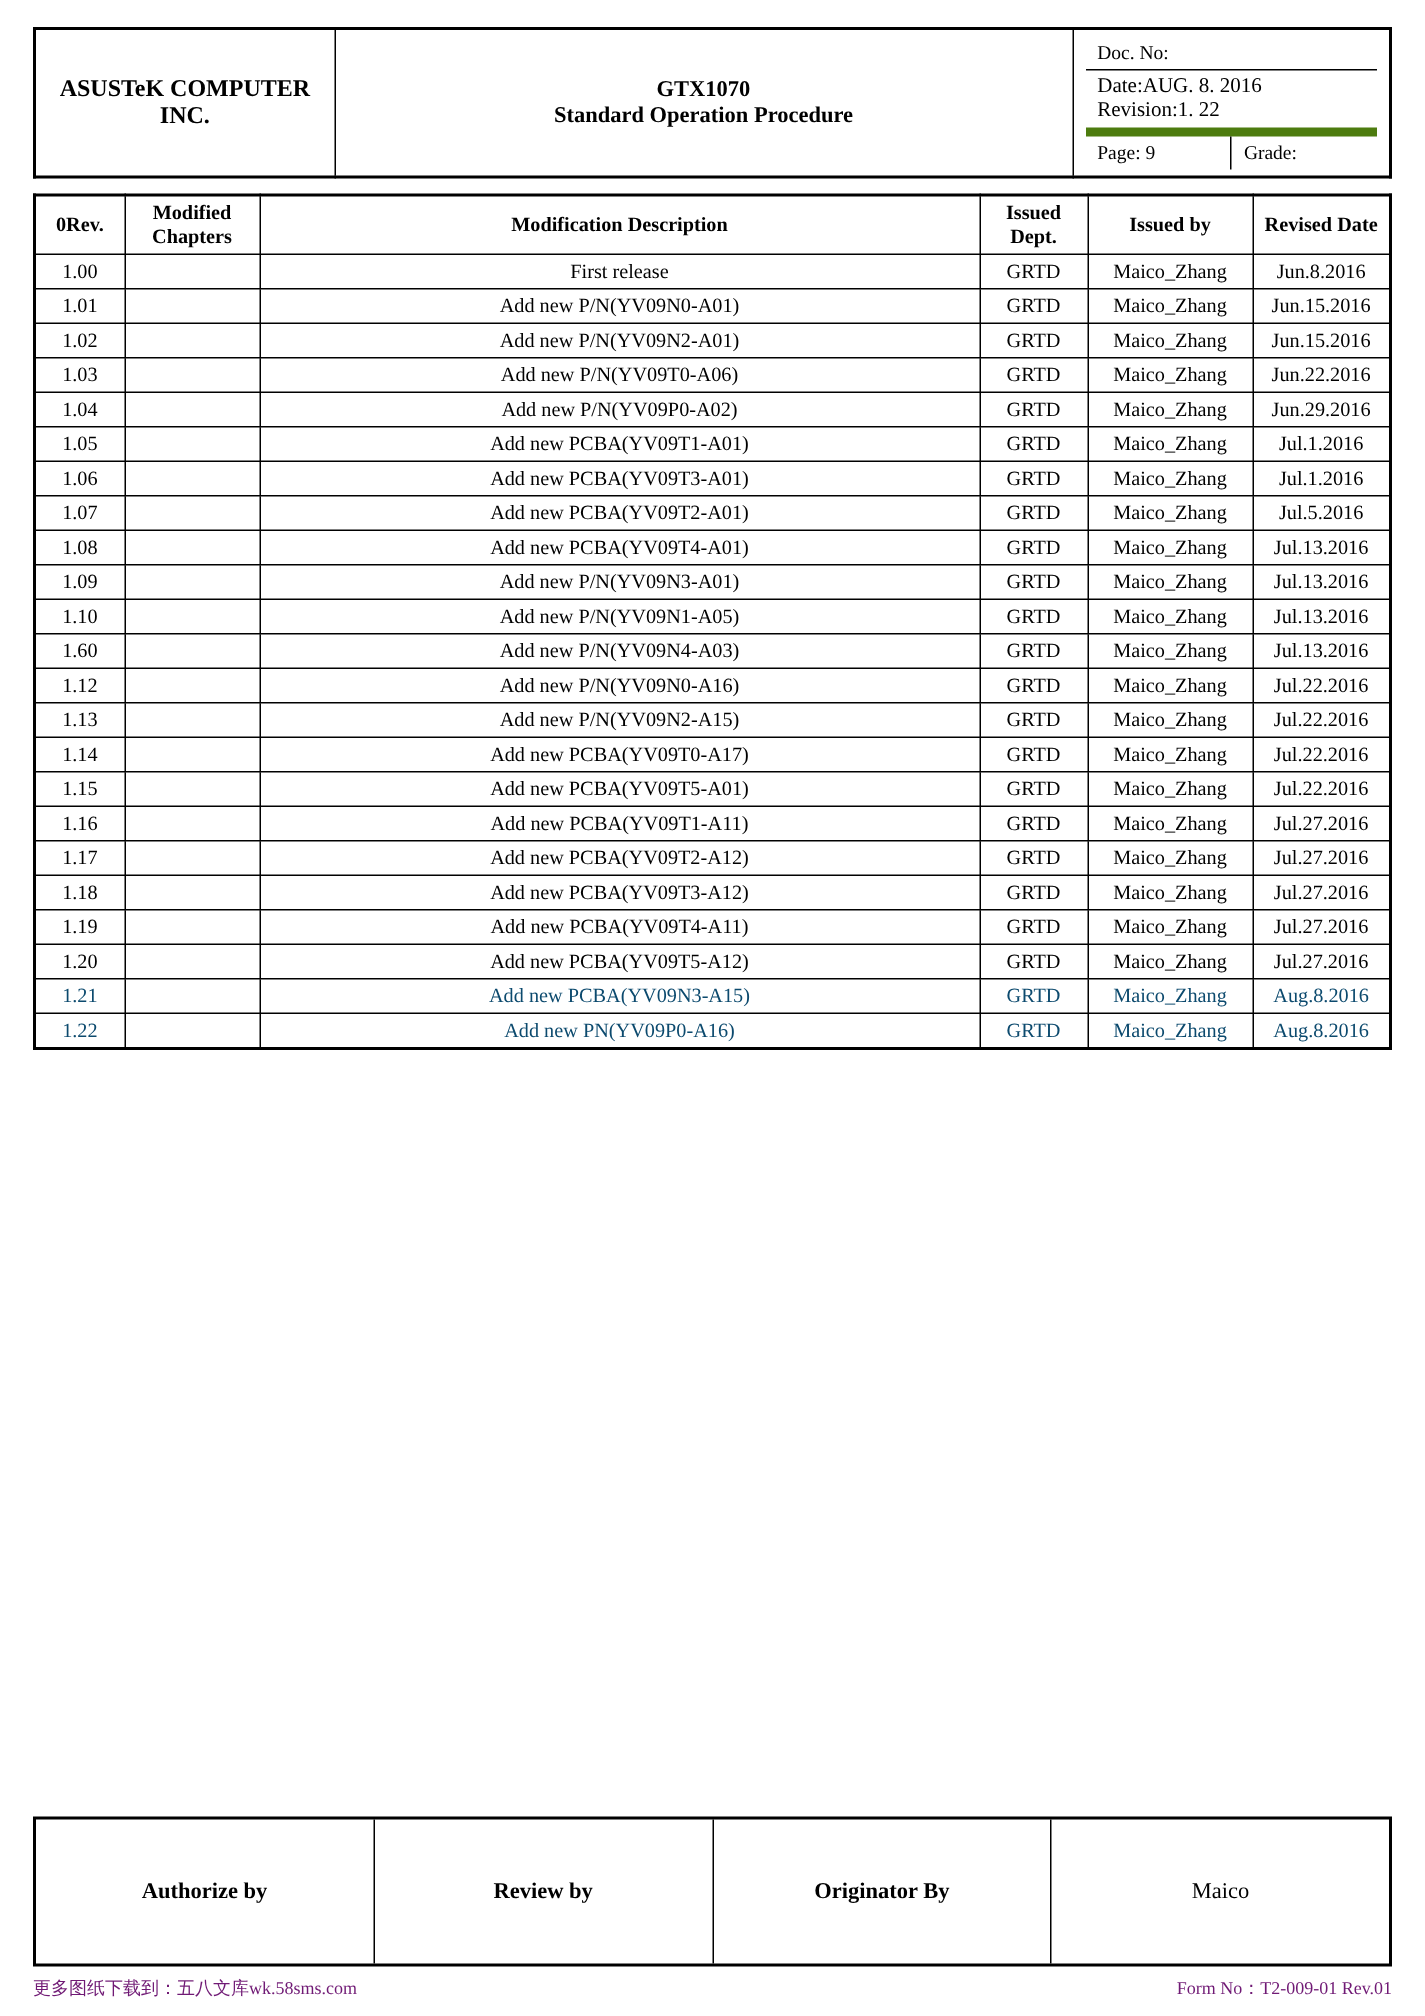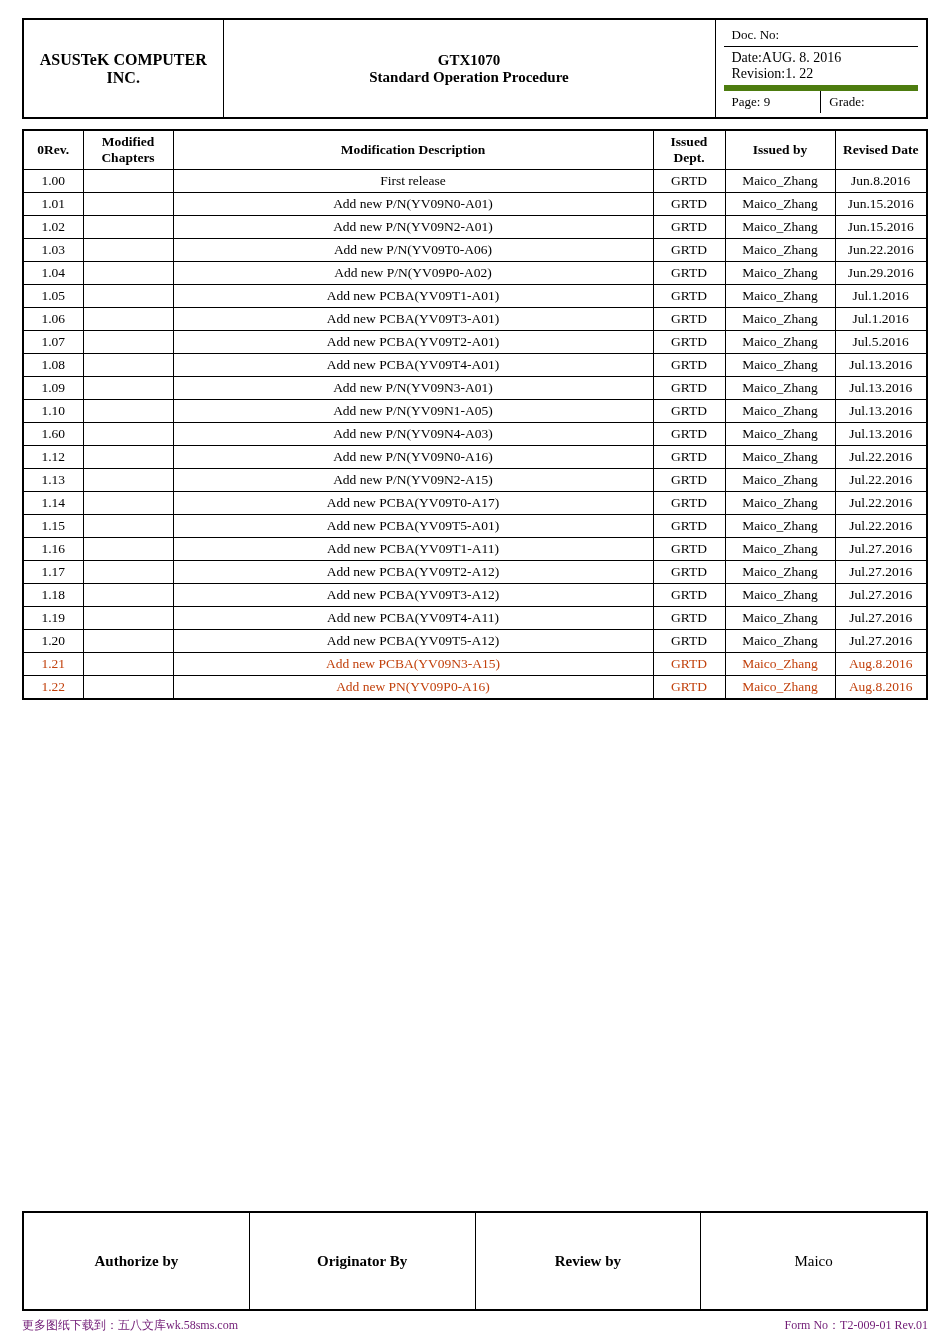--- a/index.html
+++ b/index.html
@@ -97,21 +97,21 @@
       background: #fff;
     }
     .col-rev { width: 60px; }
     .col-mod { width: 90px; }
     .col-desc { }
     .col-dept { width: 72px; }
     .col-issued { width: 110px; }
     .col-date { width: 92px; }
 
     .highlight-row td {
-      color: #c2410c;
+      color: #0c4a6e;
     }
 
     
     .footer-section {
       margin-top: auto;
       border: 2px solid #000;
       display: flex;
       min-height: 100px;
     }
     .footer-cell {
@@ -386,25 +386,25 @@
         </tr>
       </tbody>
   </table>
 
   <div class="spacer"></div>
 
   <div class="footer-section">
     <div class="footer-cell">
       <span>Authorize by</span>
     </div>
+    <div class="footer-cell">
+      <span>Review by</span>
+    </div>
     <div class="footer-cell originator">
       <span>Originator By</span>
-    </div>
-    <div class="footer-cell">
-      <span>Review by</span>
     </div>
     <div class="footer-cell">
       <span class="footer-originator-value">Maico</span>
     </div>
   </div>
 
   <div class="bottom-bar">
     <span>更多图纸下载到：五八文库wk.58sms.com</span>
     <span>Form No：T2-009-01  Rev.01</span>
   </div>

